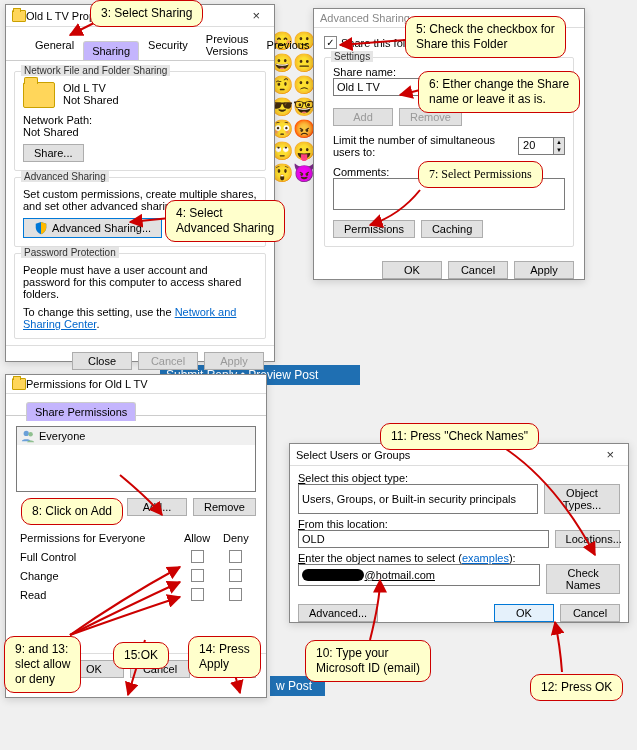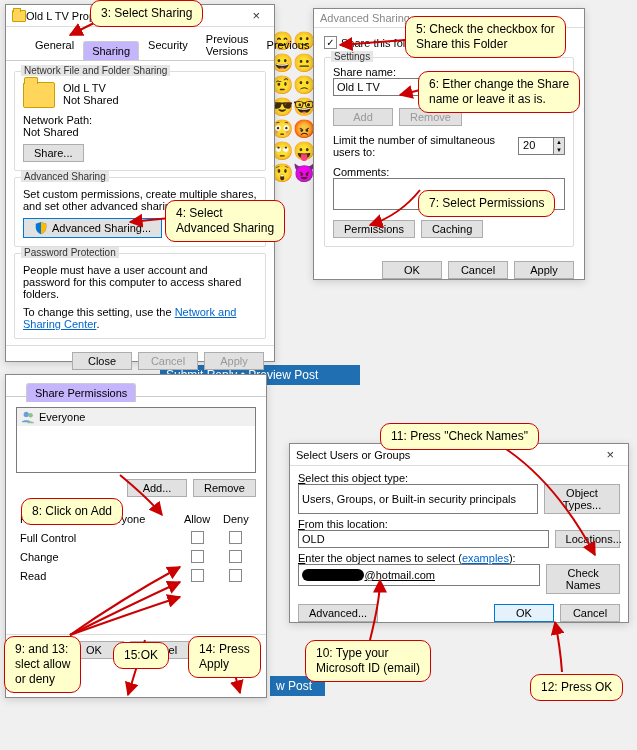--- a/index.html
+++ b/index.html
@@ -272,20 +272,24 @@
     </div>
   </div>
   <div class="btn-row">
     <span class="btn">OK</span>
     <span class="btn">Cancel</span>
     <span class="btn">Apply</span>
   </div>
 </div>
 
 <div class="window" style="left:5px; top:374px; width:262px; height:324px;">
+  <div class="titlebar">
+    <span class="folder-ico"></span>
+    <span>Permissions for Old L TV</span>
+  </div>
   <div class="tabs">
     <div class="tab active">Share Permissions</div>
   </div>
   <div style="padding:8px 10px;">
     <div class="listbox" style="height:66px;margin-top:2px;">
       <div class="listrow sel">
         <svg class="user-ico" viewBox="0 0 16 16">
             <circle cx="6" cy="5" r="3" fill="#6aa0d8"></circle>
             <path d="M1 14c0-3 10-3 10 0" fill="#6aa0d8"></path>
             <circle cx="11" cy="6" r="2.5" fill="#8fc08f"></circle>
@@ -378,21 +382,21 @@
   </div>
 </div>
 
 <div class="callout" style="left:90px; top:0px;">3: Select Sharing</div>
 <div class="callout" style="left:165px; top:200px;white-space:pre;">4: Select
 Advanced Sharing</div>
 <div class="callout" style="left:405px; top:16px;white-space:pre;">5: Check the checkbox for
 Share this Folder</div>
 <div class="callout" style="left:418px; top:71px;white-space:pre;">6: Ether change the Share
 name or leave it as is.</div>
-<div class="callout" style="left:418px; top:190px;">7: Select Permissions</div>
+<div class="callout" style="left:418px; top:161px;font-family:Liberation Serif, serif;">7: Select Permissions</div>
 <div class="callout" style="left:21px; top:459px;margin-top:39px;">8: Click on Add</div>
 <div class="callout" style="left:4px; top:636px;white-space:pre;">9: and 13:
 slect allow
 or deny</div>
 <div class="callout" style="left:305px; top:640px;white-space:pre;">10: Type your
 Microsoft ID (email)</div>
 <div class="callout" style="left:380px; top:423px;">11: Press "Check Names"</div>
 <div class="callout" style="left:530px; top:674px;">12: Press OK</div>
 <div class="callout" style="left:188px; top:636px;white-space:pre;">14: Press
 Apply</div>

